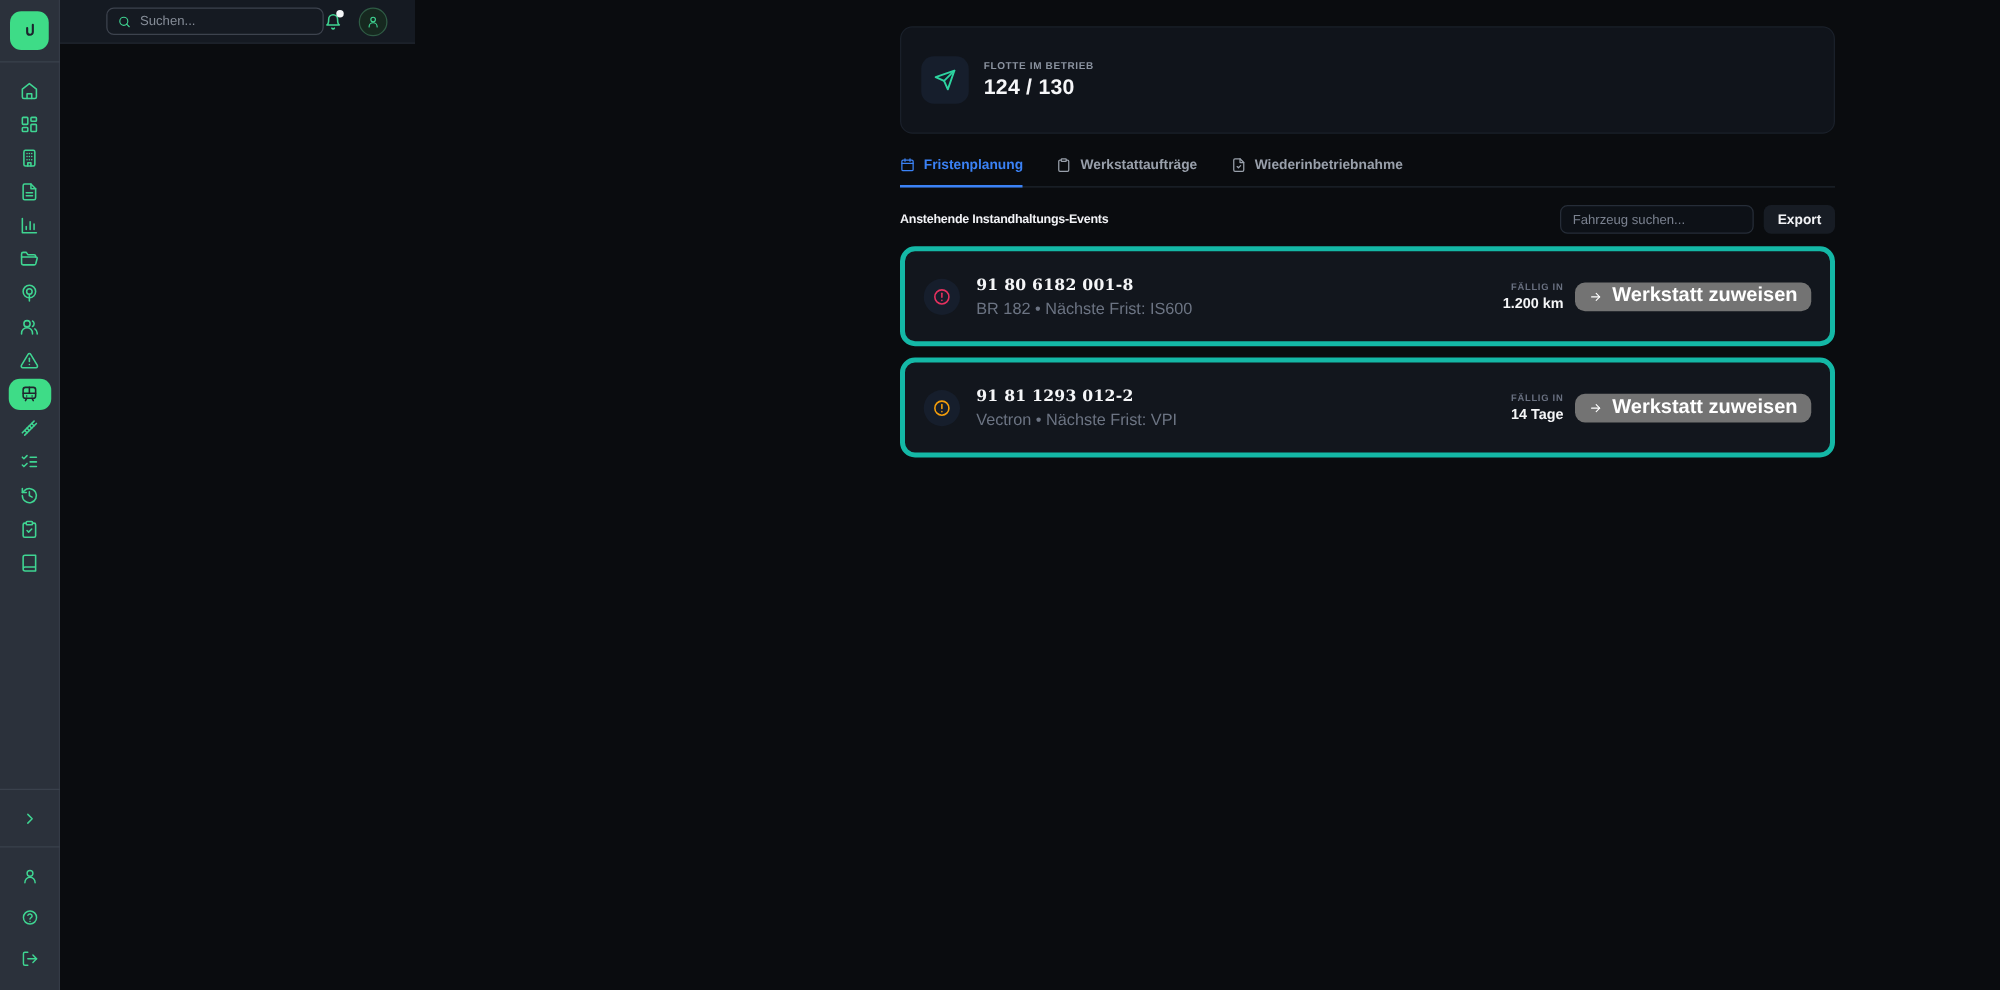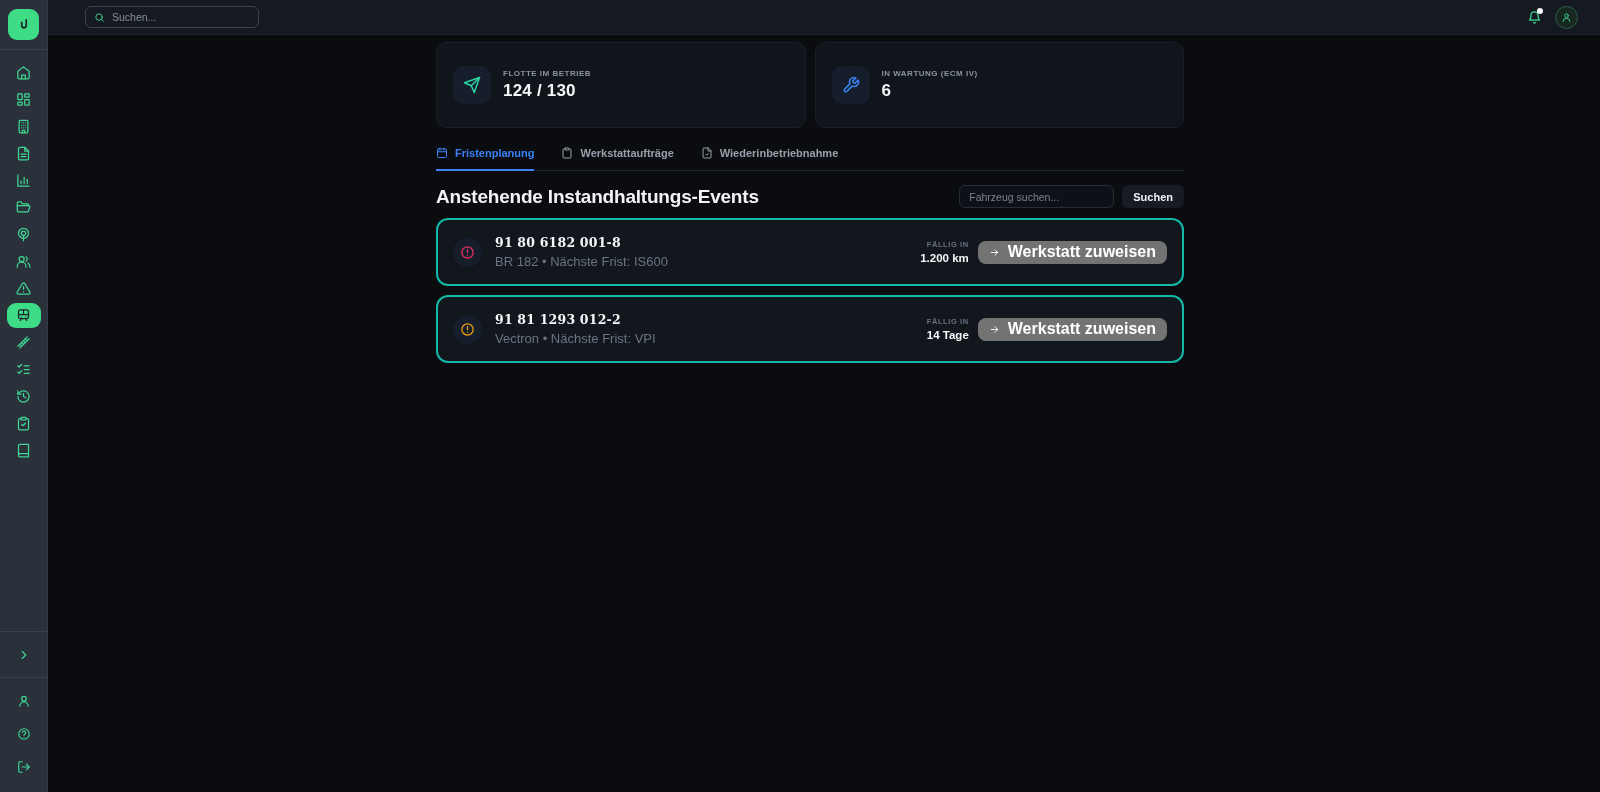--- a/index.html
+++ b/index.html
@@ -33,21 +33,21 @@
   .side-foot { display:flex; flex-direction:column; align-items:center; width:100%; }
   .foot-item {
     width:34px; height:27px; display:flex; align-items:center; justify-content:center;
     color:#3fd592; cursor:pointer; margin:3px 0;
   }
   .foot-item svg { width:14px; height:14px; }
   .side-foot .side-div { margin:6px 0; }
   .side-foot .last { margin-bottom:12px; }
 
   
-  .main { flex:1; display:flex; flex-direction:column; min-width:0; }
+  .main { flex:1; display:flex; flex-direction:row; min-width:0; }
   .topbar {
     height:35px; background:#151a22; border-bottom:1px solid #20262f;
     display:flex; align-items:center; padding:0 22px 0 37px; flex-shrink:0;
   }
   .searchbox {
     width:174px; height:22px; border:1px solid #3d434e; border-radius:6px;
     display:flex; align-items:center; gap:7px; padding:0 8px; background:transparent;
   }
   .searchbox .ic { color:#3fd592; } .searchbox .ic svg { width:11px; height:11px; }
   .searchbox input {
@@ -59,21 +59,21 @@
   .bell { position:relative; color:#3fd592; cursor:pointer; }
   .bell svg { width:15px; height:15px; }
   .bell-dot { position:absolute; top:-2px; right:-1px; width:6px; height:6px; border-radius:50%; background:#f4f6f8; }
   .avatar {
     width:23px; height:23px; border-radius:50%; background:#16281f; border:1px solid #2f5c45;
     color:#3fd592; display:flex; align-items:center; justify-content:center; cursor:pointer;
   }
   .avatar svg { width:11px; height:11px; }
 
   .content { flex:1; overflow:hidden; }
-  .container { width:748px; margin-left:388px; padding-top:7px; }
+  .container { width:748px; margin-left:388px; padding-top:21px; }
 
   
   .cards { display:flex; gap:9px; }
   .card {
     flex:1; height:86px; background:#10141b; border:1px solid #1a202a; border-radius:10px;
     display:flex; align-items:center; padding-left:16px; gap:12px;
   }
   .tile {
     width:38px; height:38px; border-radius:10px; background:#161e2c;
     display:flex; align-items:center; justify-content:center; flex-shrink:0;
@@ -87,36 +87,36 @@
   .tabs { display:flex; gap:27px; margin-top:19px; border-bottom:1px solid #1e242e; }
   .tab {
     display:flex; align-items:center; gap:7px; padding-bottom:10px; cursor:pointer;
     font-size:11px; font-weight:600; color:#99a0ab; border-bottom:2px solid transparent; margin-bottom:-1px;
   }
   .tab svg { width:12px; height:12px; }
   .tab.active { color:#3b82f6; border-bottom-color:#3b82f6; }
 
   
   .section-row { margin-top:14px; display:flex; align-items:center; }
-  .section-title { font-size:19px; font-weight:bold; color:#f2f3f6; letter-spacing:-.2px; }
+  .section-title { font-size:10px; font-weight:bold; color:#f2f3f6; letter-spacing:-.2px; }
   .section-actions { margin-left:auto; display:flex; align-items:flex-end; gap:8px; }
   .veh-search {
     width:155px; height:23px; border:1px solid #262d38; border-radius:6px; background:#0d1117;
     font-family:"Liberation Sans", sans-serif; font-size:10.5px; color:#cfd3da; padding:0 9px; outline:none;
   }
   .veh-search::placeholder { color:#7b8290; }
   .export-btn {
     height:23px; padding:0 11px; background:#171c24; border:none; border-radius:6px;
     color:#f2f3f6; font-family:"Liberation Sans", sans-serif; font-size:11px; font-weight:bold; cursor:pointer;
   }
 
   
   .events { margin-top:10px; display:flex; flex-direction:column; gap:9px; }
   .event-card {
-    height:68px; background:#12161d; border:2px solid #14b8a6; border-radius:12px;
+    height:80px; background:#12161d; border:4px solid #14b8a6; border-radius:12px;
     display:flex; align-items:center; padding:0 15px;
   }
   .ev-ic {
     width:29px; height:29px; border-radius:50%; background:#161e2c;
     display:flex; align-items:center; justify-content:center; flex-shrink:0;
   }
   .ev-ic svg { width:15px; height:15px; }
   .c-red { color:#e6315f; }
   .ev-text { margin-left:13px; }
   .ev-title { font-family:"DejaVu Serif", serif; font-size:12.5px; font-weight:bold; color:#f5f6f8; letter-spacing:.2px; }
@@ -371,31 +371,20 @@
               <svg viewBox="0 0 24 24">
                 <path d="m22 2-7 20-4-9-9-4Z"></path>
                 <path d="M22 2 11 13"></path>
               </svg>
             </div>
           <div>
             <div class="card-label">FLOTTE IM BETRIEB</div>
             <div class="card-value">124 / 130</div>
           </div>
         </div>
-        <div class="card">
-          <div class="tile c-blue">
-              <svg viewBox="0 0 24 24">
-                <path d="M14.7 6.3a1 1 0 0 0 0 1.4l1.6 1.6a1 1 0 0 0 1.4 0l3.77-3.77a6 6 0 0 1-7.94 7.94l-6.91 6.91a2.12 2.12 0 0 1-3-3l6.91-6.91a6 6 0 0 1 7.94-7.94l-3.76 3.76z"></path>
-              </svg>
-            </div>
-          <div>
-            <div class="card-label">IN WARTUNG (ECM IV)</div>
-            <div class="card-value">6</div>
-          </div>
-        </div>
       </div>
 
       <div class="tabs">
         <div class="tab active">
           <span>
               <svg viewBox="0 0 24 24">
                 <rect x="3" y="4" width="18" height="17" rx="2"></rect>
                 <path d="M8 2v4M16 2v4M3 9.5h18"></path>
               </svg>
             </span>
@@ -419,21 +408,21 @@
               </svg>
             </span>
           <span>Wiederinbetriebnahme</span>
         </div>
       </div>
 
       <div class="section-row">
         <div class="section-title">Anstehende Instandhaltungs-Events</div>
         <div class="section-actions">
           <input type="text" class="veh-search" placeholder="Fahrzeug suchen..." style="">
-          <button class="export-btn">Suchen</button>
+          <button class="export-btn">Export</button>
         </div>
       </div>
 
       <div class="events">
 
         <div class="event-card">
           <div class="ev-ic c-red">
               <svg viewBox="0 0 24 24">
                 <circle cx="12" cy="12" r="9"></circle>
                 <path d="M12 7.5v5"></path>

